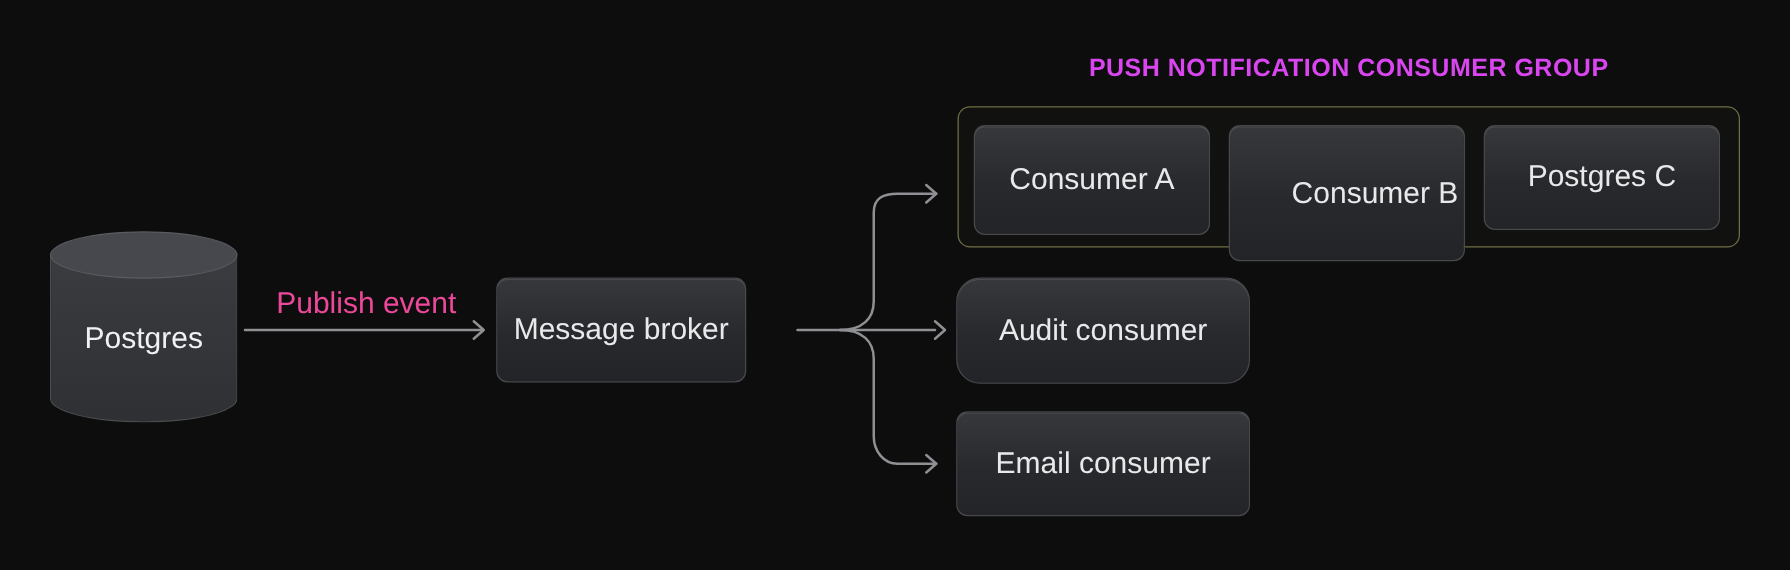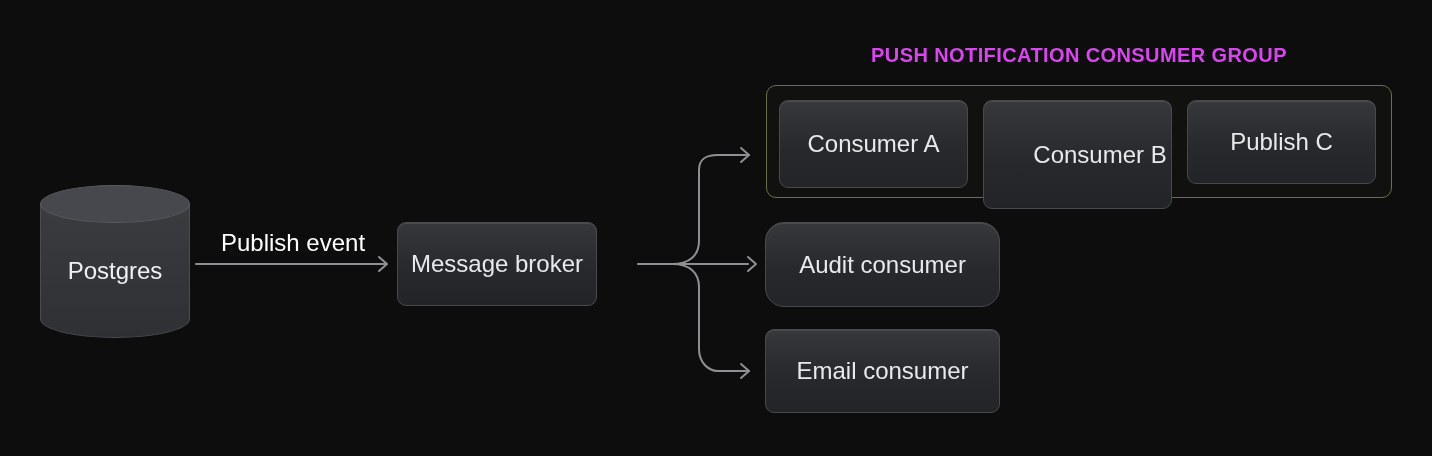--- a/index.html
+++ b/index.html
@@ -44,21 +44,21 @@
     text-align:center;
     color:#d946ef;
     font-size:20px; font-weight:700; letter-spacing:.4px;
   }
 
   
   .edge-label {
     position:absolute; z-index:2;
     left:198px; top:229px; width:190px;
     text-align:center;
-    color:#ffffff; font-size:24px;
+    color:#ec4899; font-size:24px;
   }
 
   
   .cylinder { position:absolute; z-index:2; left:40px; top:185px; width:150px; height:153px; }
   .cyl-top {
     position:absolute; left:0; top:0; width:150px; height:38px;
     background:#46484d;
     border:1px solid #595b60;
     border-radius:50%;
     z-index:2;
@@ -118,21 +118,21 @@
   <div class="group-title">PUSH NOTIFICATION CONSUMER GROUP</div>
   <div class="group"></div>
 
   <div class="box pos-consumer-a">
     <span>Consumer A</span>
   </div>
   <div class="box pos-consumer-b">
     <span>Consumer B</span>
   </div>
   <div class="box pos-consumer-c">
-    <span>Publish C</span>
+    <span>Postgres C</span>
   </div>
 
   <div class="box pos-audit">
     <span>Audit consumer</span>
   </div>
 
   <div class="box pos-email">
     <span>Email consumer</span>
   </div>
 

